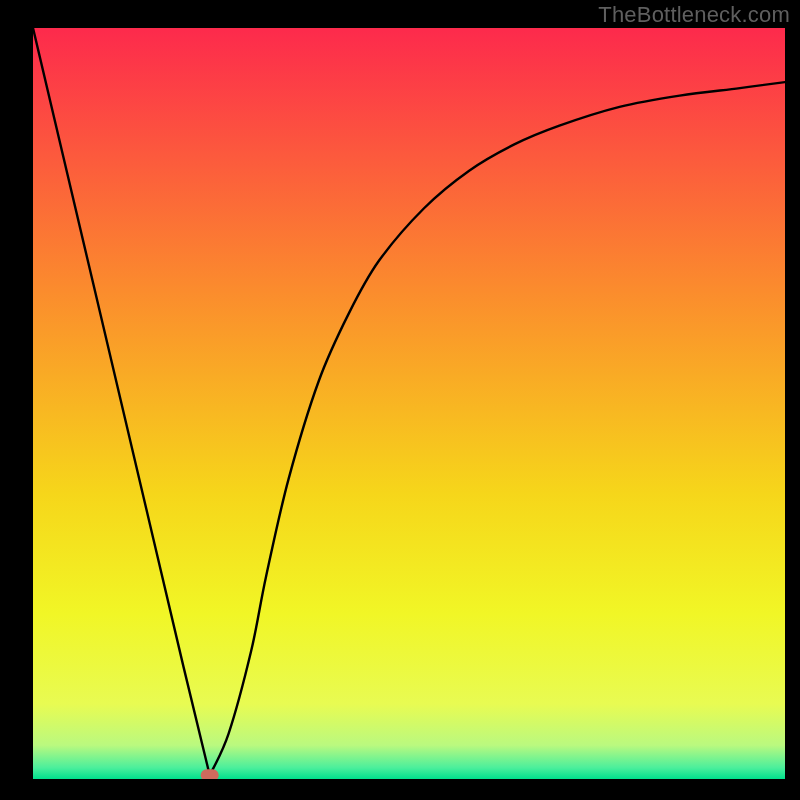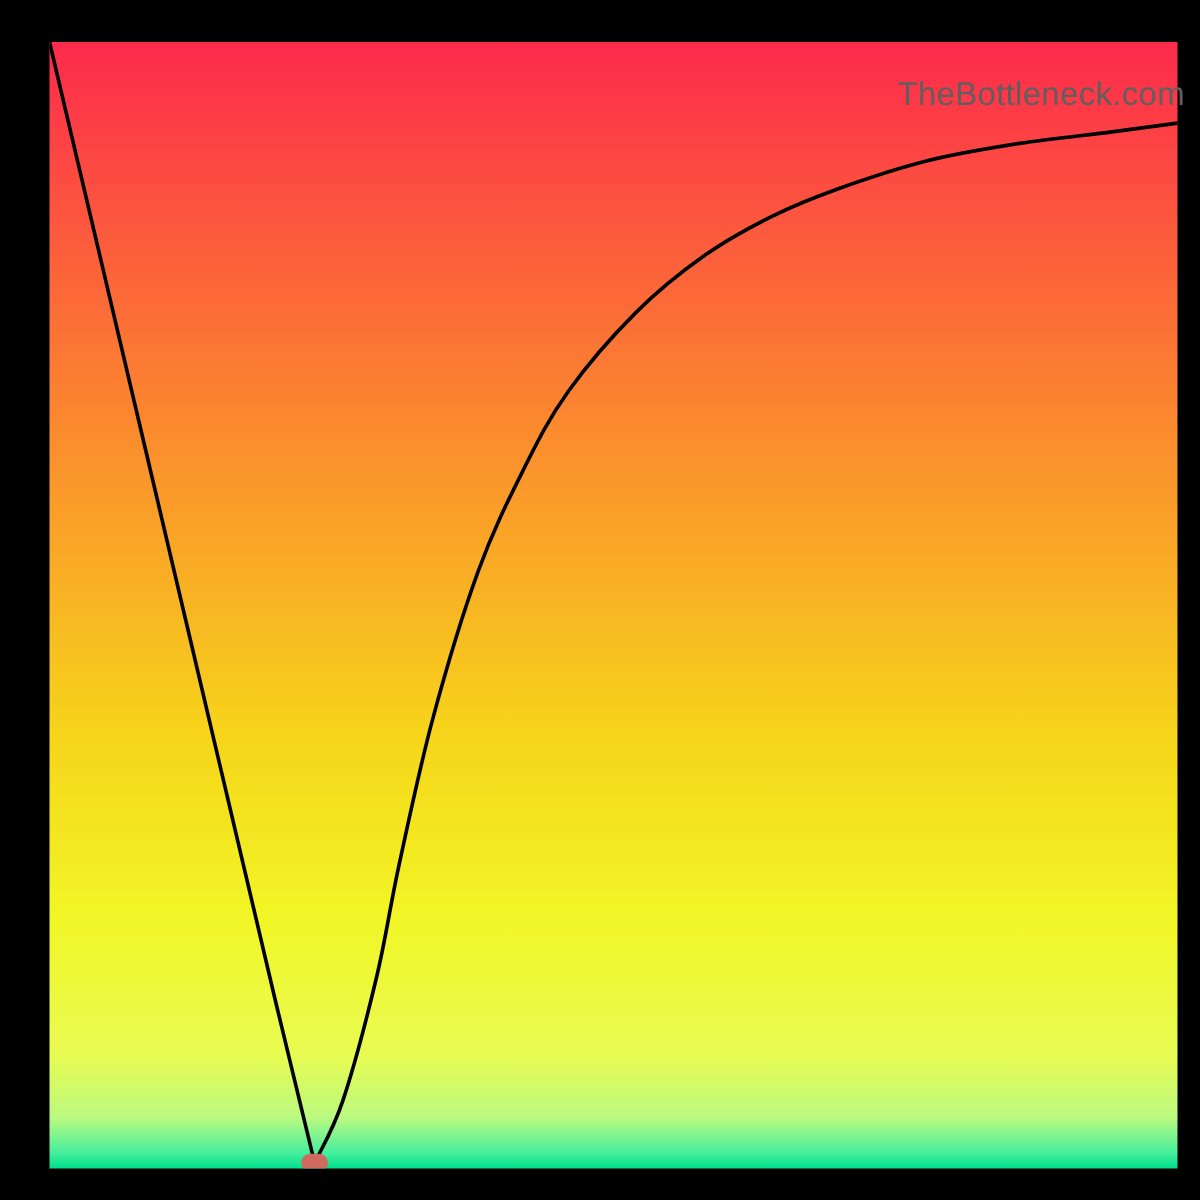--- a/index.html
+++ b/index.html
@@ -17,21 +17,20 @@
     height: 800px;
   }
   .attribution {
     position: absolute;
     top: 2px;
     right: 10px;
     color: #5f5f5f;
     font-size: 22px;
     letter-spacing: 0.2px;
     font-weight: 500;
-    margin-top: 48px;
   }
   svg { display: block; }
 </style>
 </head>
 <body>
 
 <div class="wrap">
   <div class="attribution">TheBottleneck.com</div>
   <svg id="chart-svg" width="800" height="800" viewBox="0 0 800 800">
       <defs>

